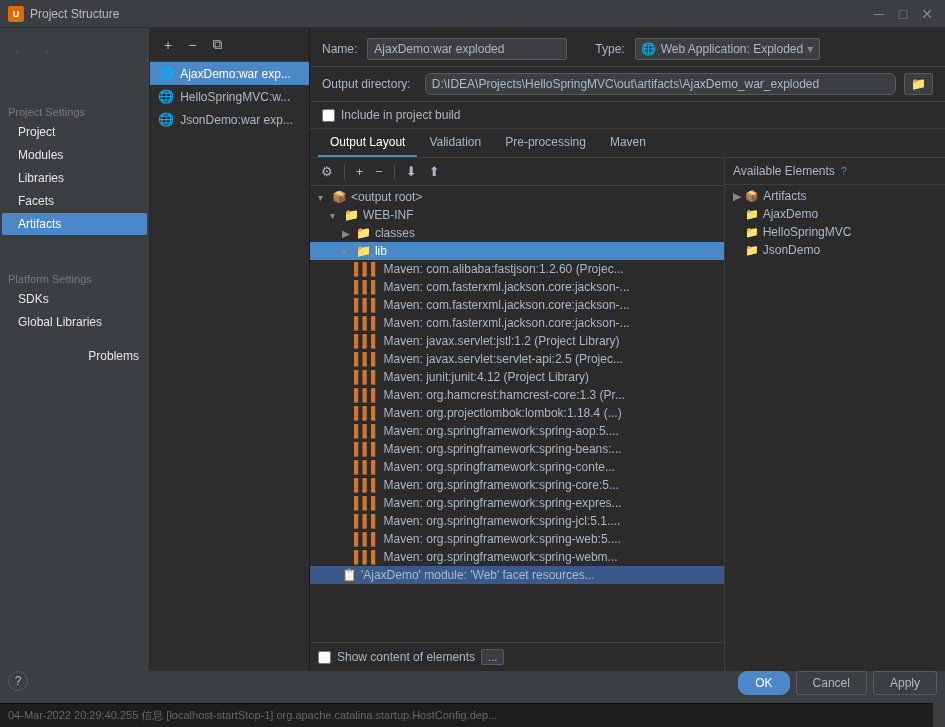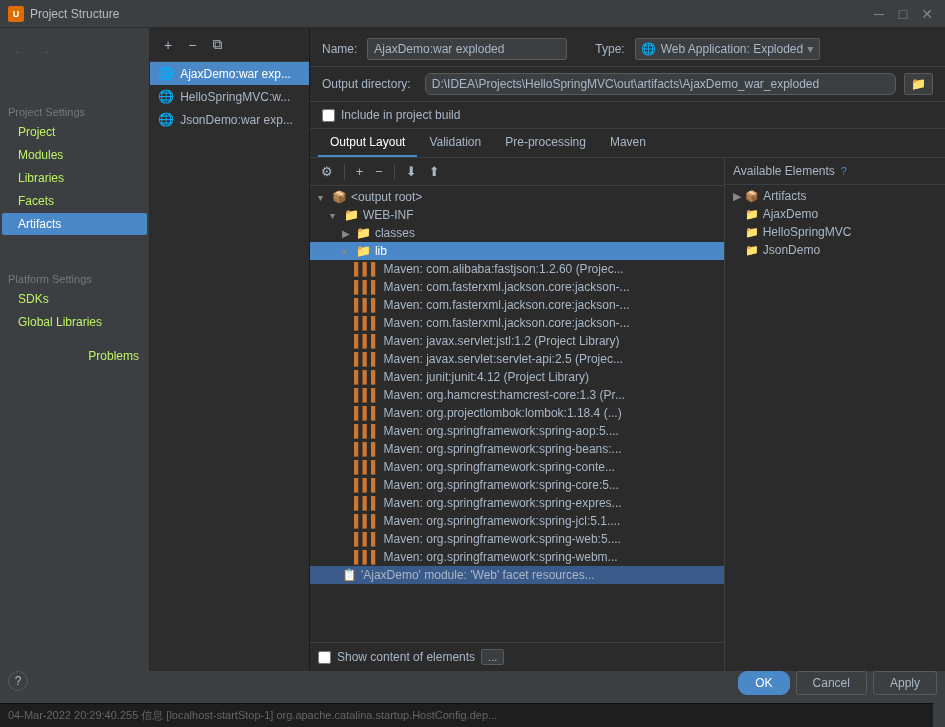--- a/index.html
+++ b/index.html
@@ -90,21 +90,21 @@
     .sidebar-section-label {
       color: #787878;
       font-size: 11px;
       padding: 6px 8px 2px 8px;
       text-transform: none;
       margin-top: 32px;
     }
     .sidebar-item {
       padding: 4px 8px 4px 16px;
       cursor: pointer;
-      color: #bef264;
+      color: #e5e5e5;
       font-size: 12px;
       border-radius: 2px;
       margin: 1px 2px;
     }
     .sidebar-item.active {
       background: #4a88c7;
       color: white;
     }
 
     

